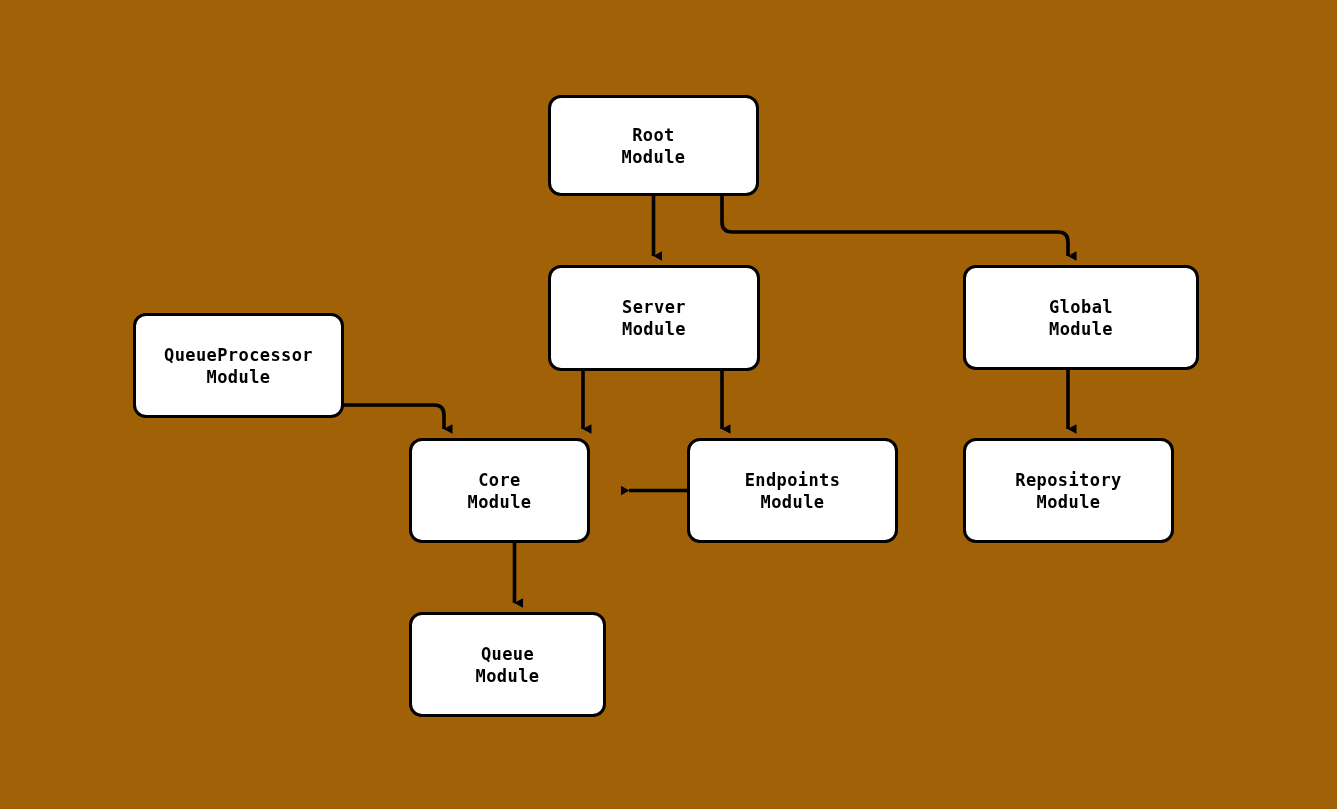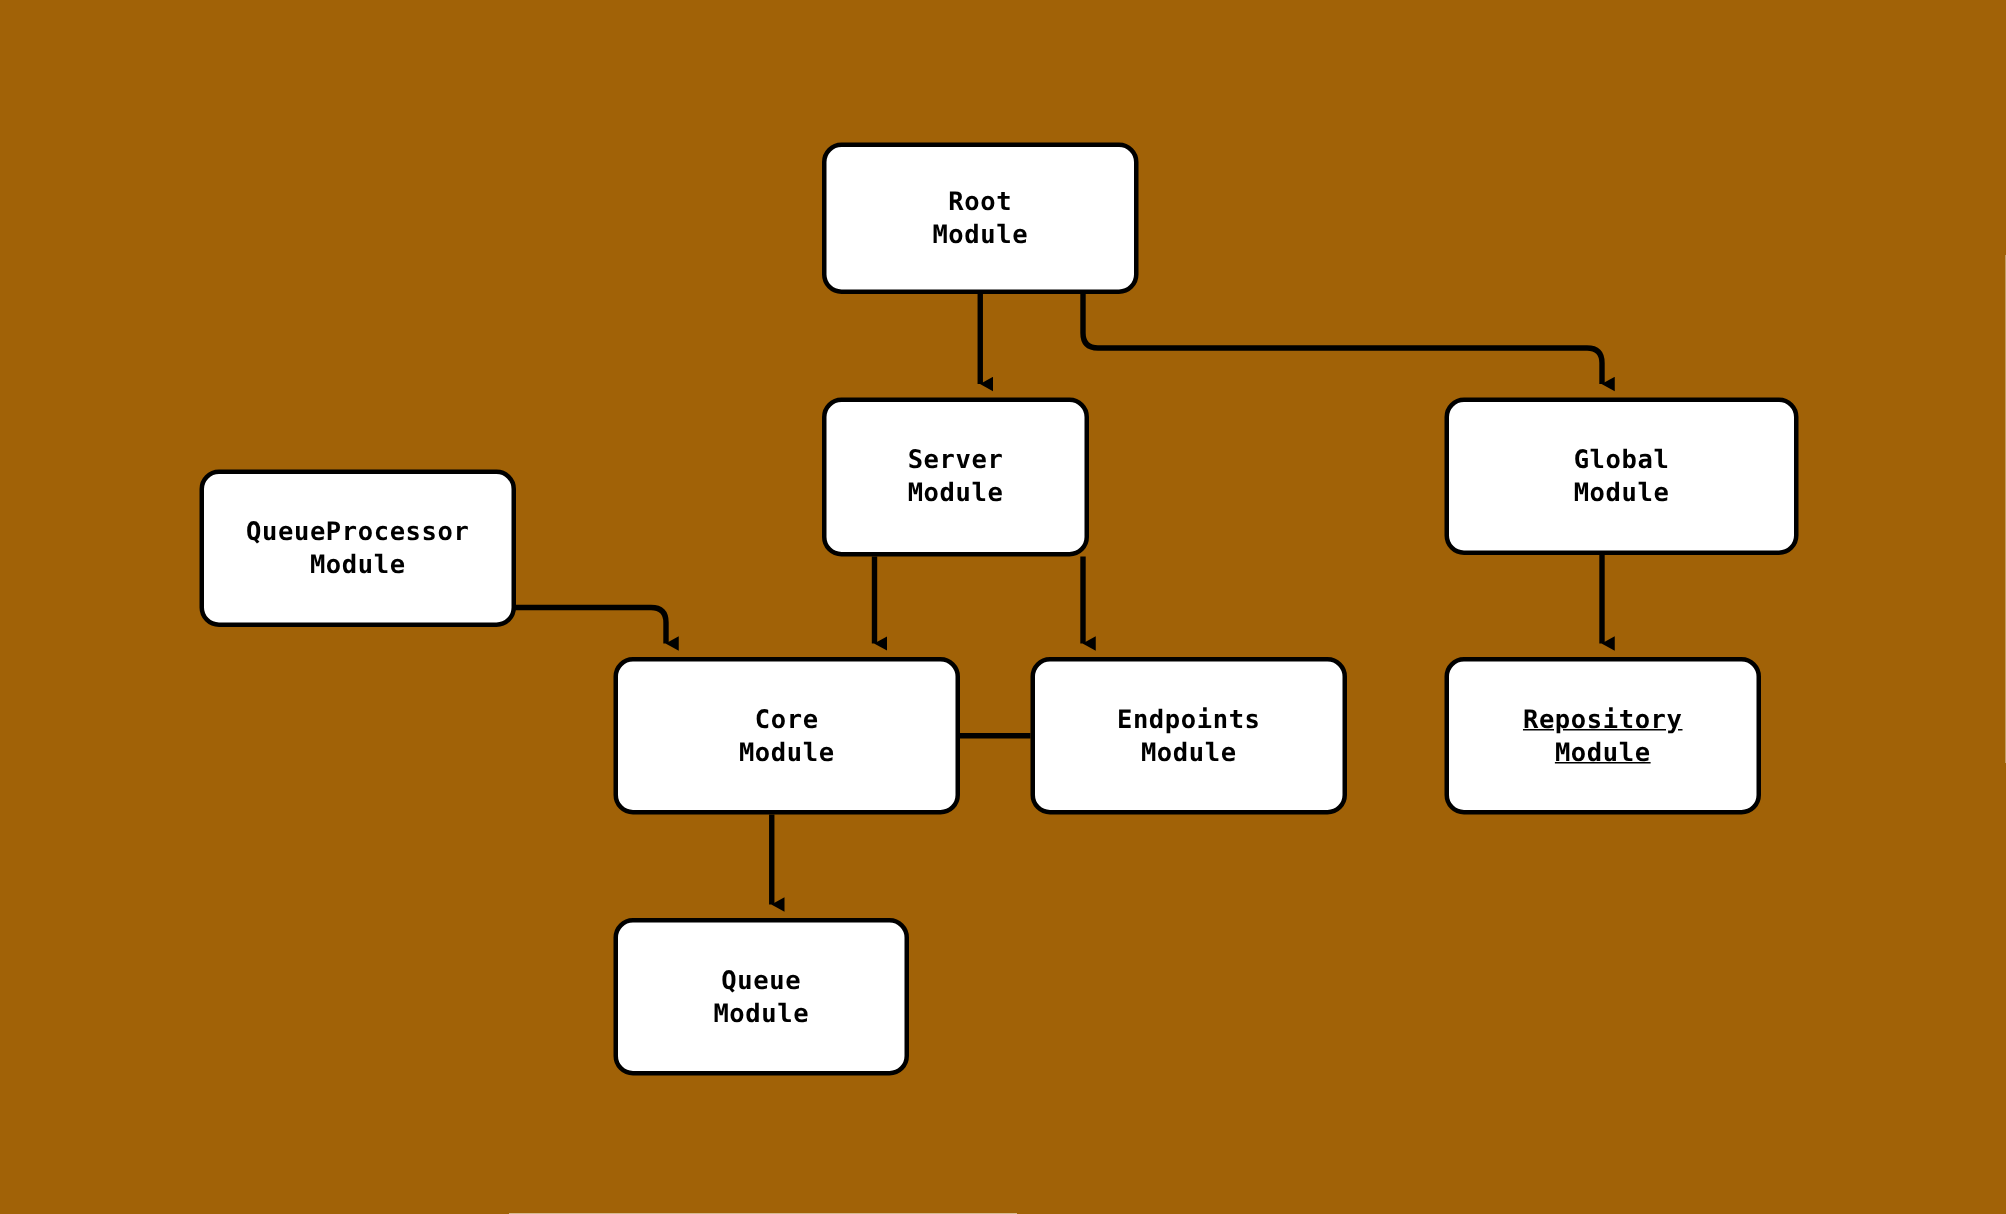--- a/index.html
+++ b/index.html
@@ -89,41 +89,41 @@
   <div class="node" style="left:548px; top:95px; width:211px; height:101px;">
     <div class="node-label">Root</div>
     <div class="node-label">Module</div>
   </div>
 
   <div class="node" style="left:133px; top:265px; width:211px; height:105px;margin-top:48px;">
     <div class="node-label">QueueProcessor</div>
     <div class="node-label">Module</div>
   </div>
 
-  <div class="node" style="left:548px; top:265px; width:178px; height:106px;">
+  <div class="node" style="left:548px; top:265px; width:212px; height:106px;">
     <div class="node-label">Server</div>
     <div class="node-label">Module</div>
   </div>
 
   <div class="node" style="left:963px; top:265px; width:236px; height:105px;">
     <div class="node-label">Global</div>
     <div class="node-label">Module</div>
   </div>
 
-  <div class="node" style="left:409px; top:438px; width:231px; height:105px;">
+  <div class="node" style="left:409px; top:438px; width:181px; height:105px;">
     <div class="node-label">Core</div>
     <div class="node-label">Module</div>
   </div>
 
   <div class="node" style="left:687px; top:438px; width:211px; height:105px;">
     <div class="node-label">Endpoints</div>
     <div class="node-label">Module</div>
   </div>
 
-  <div class="node" style="left:963px; top:438px; width:211px; height:105px;text-decoration:underline;">
+  <div class="node" style="left:963px; top:438px; width:211px; height:105px;">
     <div class="node-label">Repository</div>
     <div class="node-label">Module</div>
   </div>
 
   <div class="node" style="left:409px; top:612px; width:197px; height:105px;">
     <div class="node-label">Queue</div>
     <div class="node-label">Module</div>
   </div>
 
 </div>

